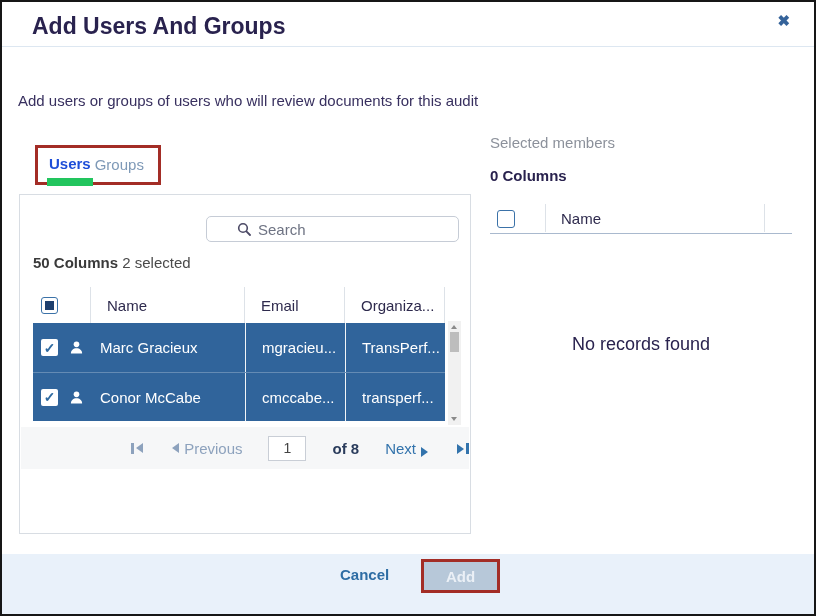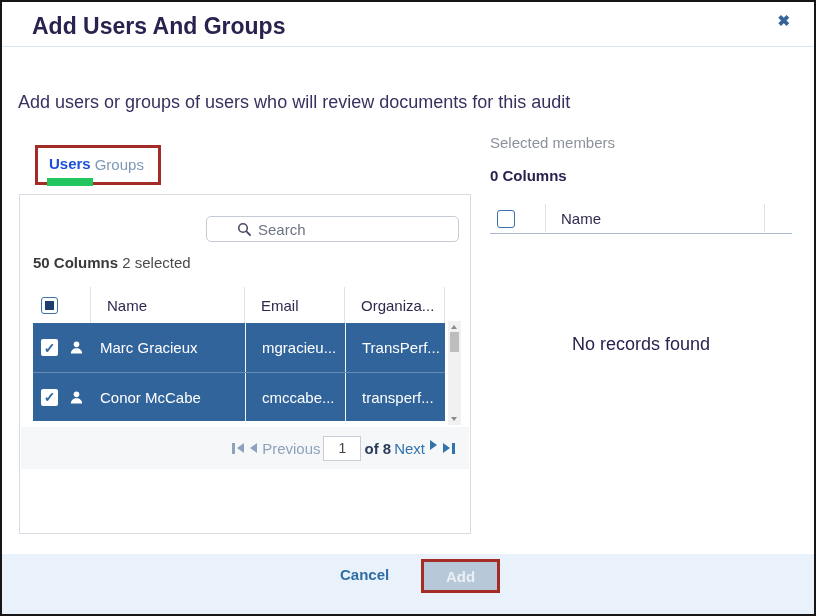--- a/index.html
+++ b/index.html
@@ -5,21 +5,21 @@
   * { margin:0; padding:0; box-sizing:border-box; }
   html,body { width:816px; height:616px; background:#fff; }
   body { font-family:"Liberation Sans", sans-serif; }
   .dialog { position:relative; width:816px; height:616px; border:2px solid #161616; background:#fff; overflow:hidden; }
 
   
   .dlg-header { position:absolute; left:0; top:0; right:0; height:45px; border-bottom:1px solid #dde7f1; }
   .dlg-title { position:absolute; left:30px; top:11px; font-size:23px; font-weight:bold; color:#29224e; }
   .dlg-close { position:absolute; right:24px; top:10px; font-size:15px; font-weight:bold; color:#35639a; cursor:pointer; }
 
-  .dlg-desc { position:absolute; left:16px; top:90px; font-size:18px; color:#38305f; }
+  .dlg-desc { position:absolute; left:16px; top:90px; font-size:15px; color:#38305f; }
 
   
   .tabs-annot { position:absolute; left:33px; top:143px; border:3px solid #a32d26; background:#fff; display:flex; align-items:flex-start; padding:7px 14px 0 9px; height:40px; }
   .tab { font-size:15px; cursor:pointer; }
   .tab-active { color:#1d4ed8; font-weight:bold; padding:0 2px 6px 2px; border-bottom:8px solid #22c55e; }
   .tab-inactive { color:#7e99b7; margin-left:2px; padding-top:1px; }
 
   
   .left-panel { position:absolute; left:17px; top:192px; width:452px; height:340px; border:1px solid #d8dde3; background:#fff; }
   .search-box { position:absolute; left:186px; top:21px; width:253px; height:26px; border:1px solid #c6ccd6; border-radius:5px; display:flex; align-items:center; padding-left:8px; background:#fff;justify-content:flex-end; }
@@ -47,27 +47,27 @@
   .person { margin-left:11px; flex:0 0 auto; display:flex; }
   .row-name { margin-left:16px; }
 
   
   .vscroll { position:absolute; left:428px; top:126px; width:13px; height:104px; background:#f1f1f1; }
   .vscroll .arr-up { position:absolute; top:4px; left:3px; width:0; height:0; border-left:3.5px solid transparent; border-right:3.5px solid transparent; border-bottom:4px solid #8a8a8a; }
   .vscroll .thumb { position:absolute; top:11px; left:2px; width:9px; height:20px; background:#bdbdbd; }
   .vscroll .arr-down { position:absolute; bottom:4px; left:3px; width:0; height:0; border-left:3.5px solid transparent; border-right:3.5px solid transparent; border-top:4px solid #8a8a8a; }
 
   
-  .pagebar { position:absolute; left:1px; right:1px; top:232px; height:42px; background:#f6f7f8; display:flex; align-items:center; justify-content:flex-end; padding-right:14px; gap:3px; }
+  .pagebar { position:absolute; left:1px; right:1px; top:232px; height:42px; background:#f6f7f8; display:flex; align-items:center; justify-content:flex-end; gap:26px; }
   .tri-left { width:0; height:0; border-top:5px solid transparent; border-bottom:5px solid transparent; border-right:7px solid currentColor; display:inline-block; }
   .tri-right { width:0; height:0; border-top:5px solid transparent; border-bottom:5px solid transparent; border-left:7px solid currentColor; display:inline-block; }
   .vbar { width:3px; height:11px; background:currentColor; display:inline-block; }
   .pg-first, .pg-prev { color:#8da2bd; display:flex; align-items:center; gap:2px; cursor:default; }
   .pg-prev span { font-size:15px; margin-left:3px; }
-  .pg-next, .pg-last { color:#3273ac; display:flex; align-items:flex-start; gap:2px; cursor:pointer; }
+  .pg-next, .pg-last { color:#3273ac; display:flex; align-items:flex-end; gap:2px; cursor:pointer; }
   .pg-next span { font-size:15px; margin-right:3px; }
   .pg-input { width:38px; height:25px; border:1px solid #c9ced6; text-align:center; font-size:14px; color:#444; font-family:"Liberation Sans", sans-serif; background:#fff; }
   .pg-of { font-size:15px; font-weight:bold; color:#2a3c5c; }
 
   
   .right-panel { position:absolute; left:488px; top:132px; width:302px; }
   .sel-title { font-size:15px; color:#8c919b; }
   .sel-columns { margin-top:16px; font-size:15px; font-weight:bold; color:#29224e; }
   .sel-header { position:relative; margin-top:20px; height:30px; border-bottom:1px solid #a9b9ce; display:flex; align-items:center; }
   .cb-empty { width:18px; height:18px; border:1px solid #3b72a8; border-radius:3px; background:#fff; margin-left:7px; }

